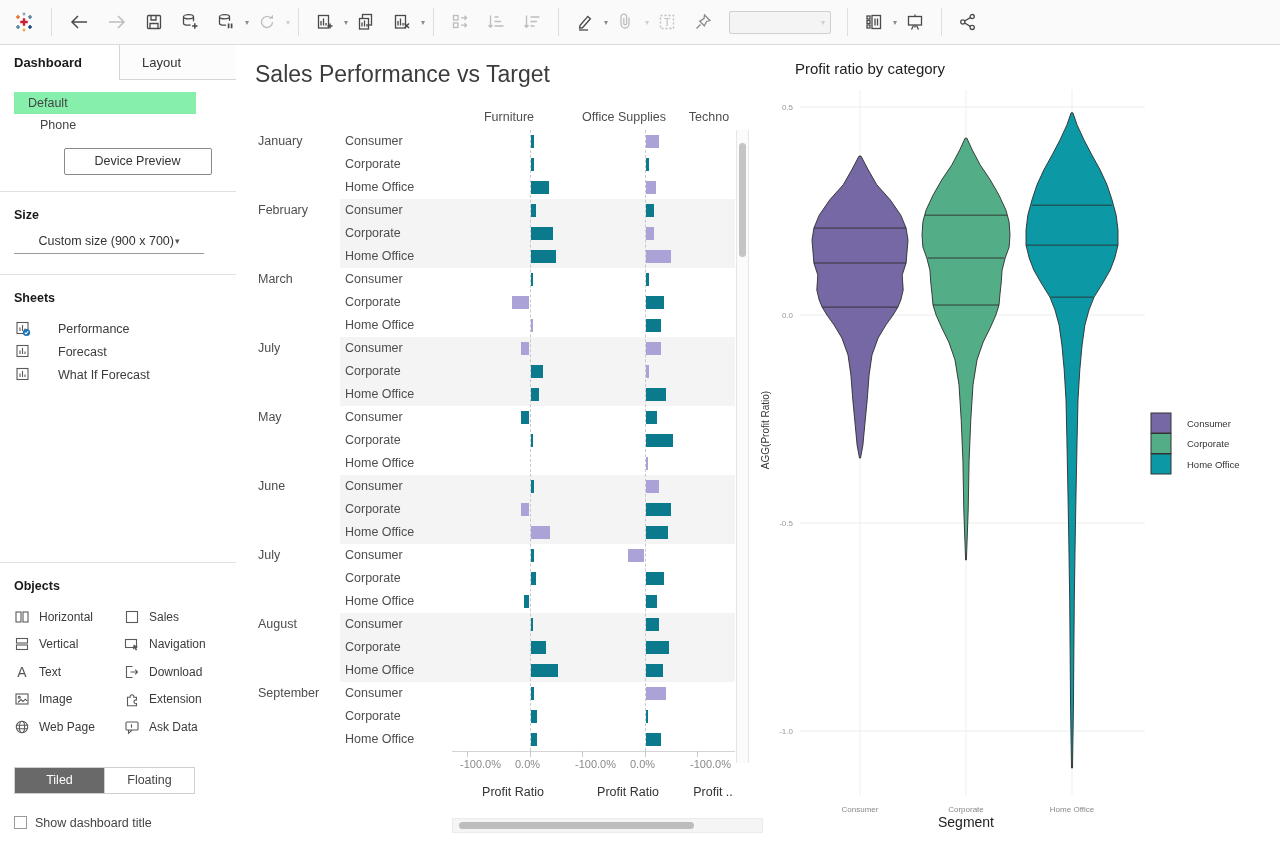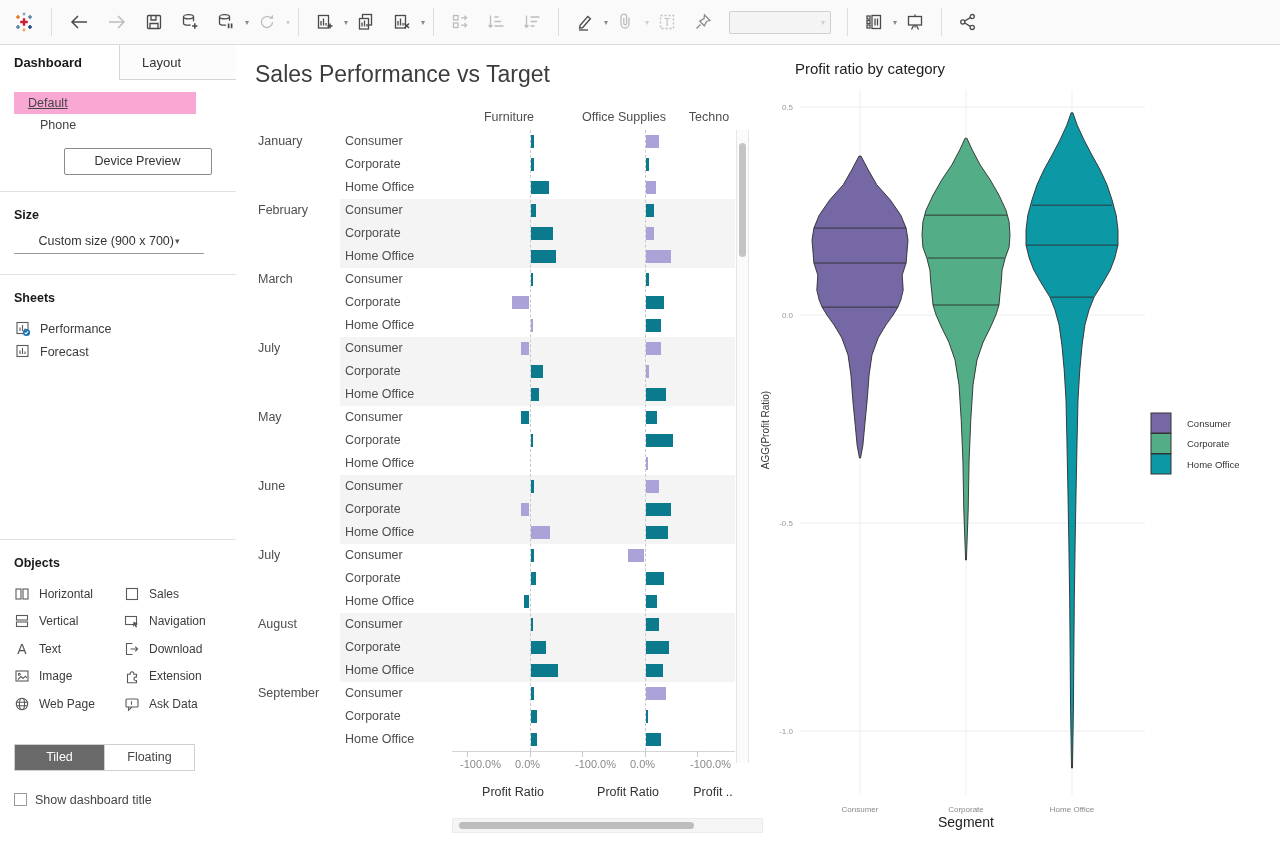--- a/index.html
+++ b/index.html
@@ -24,30 +24,30 @@
   
   .sidebar { position:absolute; left:0; top:45px; width:276px; height:803px; background:#fff;
     border-right:1px solid #d8d8d8; font-size:12.5px; color:#444; }
   .tabbar { position:relative; height:35px; display:flex; }
   .tab-active { width:120px; display:flex; align-items:center; padding-left:14px;
     font-weight:bold; color:#1a1a1a; font-size:13px; background:#fff; border-right:1px solid #d5d5d5; }
   .tab-inactive { flex:1; display:flex; align-items:center; padding-left:22px; color:#333;
     background:#fcfcfc; border-bottom:1px solid #d5d5d5; font-size:13px; }
   .tab-collapse { position:absolute; right:10px; top:9px; color:#707070; font-size:13px; }
   .device-item { height:22px; display:flex; align-items:center; padding-left:14px; margin:0 0 0 14px; width:182px; }
-  .device-selected { background:#f9a8d4;text-decoration:underline; }
+  .device-selected { background:#86efac; }
   .device-phone { padding-left:26px; }
   .btn-device { display:block; margin:12px auto 0; width:148px; height:27px; background:#fff;
     border:1px solid #8a8a8a; border-radius:2px; font-size:12.5px; color:#333; text-align:center; line-height:25px; }
   .divider { height:1px; background:#e1e1e1; margin:16px 0; }
   .sec-head { font-weight:bold; color:#1a1a1a; padding-left:14px; font-size:12.5px; }
   .combobox { margin:12px 14px 0; width:190px; border-bottom:1px solid #9a9a9a; padding-bottom:5px;
     display:flex; justify-content:center; align-items:center; color:#333; }
   .sheet-item { display:flex; align-items:center; height:23px; padding-left:14px; }
-  .sheet-item .lbl { margin-left:9px; color:#3b3b3b; }
+  .sheet-item .lbl { margin-left:27px; color:#3b3b3b; }
   .obj-grid { display:grid; grid-template-columns:110px 110px; grid-auto-rows:27.5px; padding-left:14px; margin-top:10px; }
   .obj-item { display:flex; align-items:center; }
   .obj-item .lbl { margin-left:9px; color:#3b3b3b; font-size:12px; }
   .obj-item svg, .sheet-item svg { stroke:#5a5a5a; fill:none; stroke-width:1.1; }
   .seg-ctl { display:flex; margin:26px 0 0 14px; width:181px; height:27px; border:1px solid #cfcfcf; }
   .seg-on { flex:1; background:#696969; color:#fff; text-align:center; line-height:25px; }
   .seg-off { flex:1; background:#fff; color:#444; text-align:center; line-height:25px; border-left:1px solid #cfcfcf; }
   .chk-row { display:flex; align-items:center; margin:22px 0 0 14px; }
   .chk { width:13px; height:13px; border:1px solid #9a9a9a; background:#fff; margin-right:8px; }
 
@@ -263,20 +263,27 @@
             <path d="M10.3 12.6l1.2 1.2 2.2-2.4" stroke="#fff" stroke-width="1.1"></path>
           </svg>
           <span class="lbl">Performance</span>
         </div>
         <div class="sheet-item">
           <svg width="17" height="17" viewBox="0 0 16 17">
             <rect x="2.5" y="2.5" width="11" height="11"></rect>
             <path d="M5.5 11V7.5M8 11V5M10.5 11V8.5"></path>
           </svg>
           <span class="lbl">Forecast</span>
+        </div>
+        <div class="sheet-item">
+          <svg width="17" height="17" viewBox="0 0 16 17">
+            <rect x="2.5" y="2.5" width="11" height="11"></rect>
+            <path d="M5.5 11V7.5M8 11V5M10.5 11V8.5"></path>
+          </svg>
+          <span class="lbl">What If Forecast</span>
         </div>
       </div>
     <div class="divider" style="margin-top:176px"></div>
     <div class="sec-head">Objects</div>
     <div class="obj-grid" id="objects-grid">
         <div class="obj-item">
           <svg width="16" height="16" viewBox="0 0 16 16">
             <rect x="2" y="3" width="5" height="10"></rect>
             <rect x="9" y="3" width="5" height="10"></rect>
           </svg>

